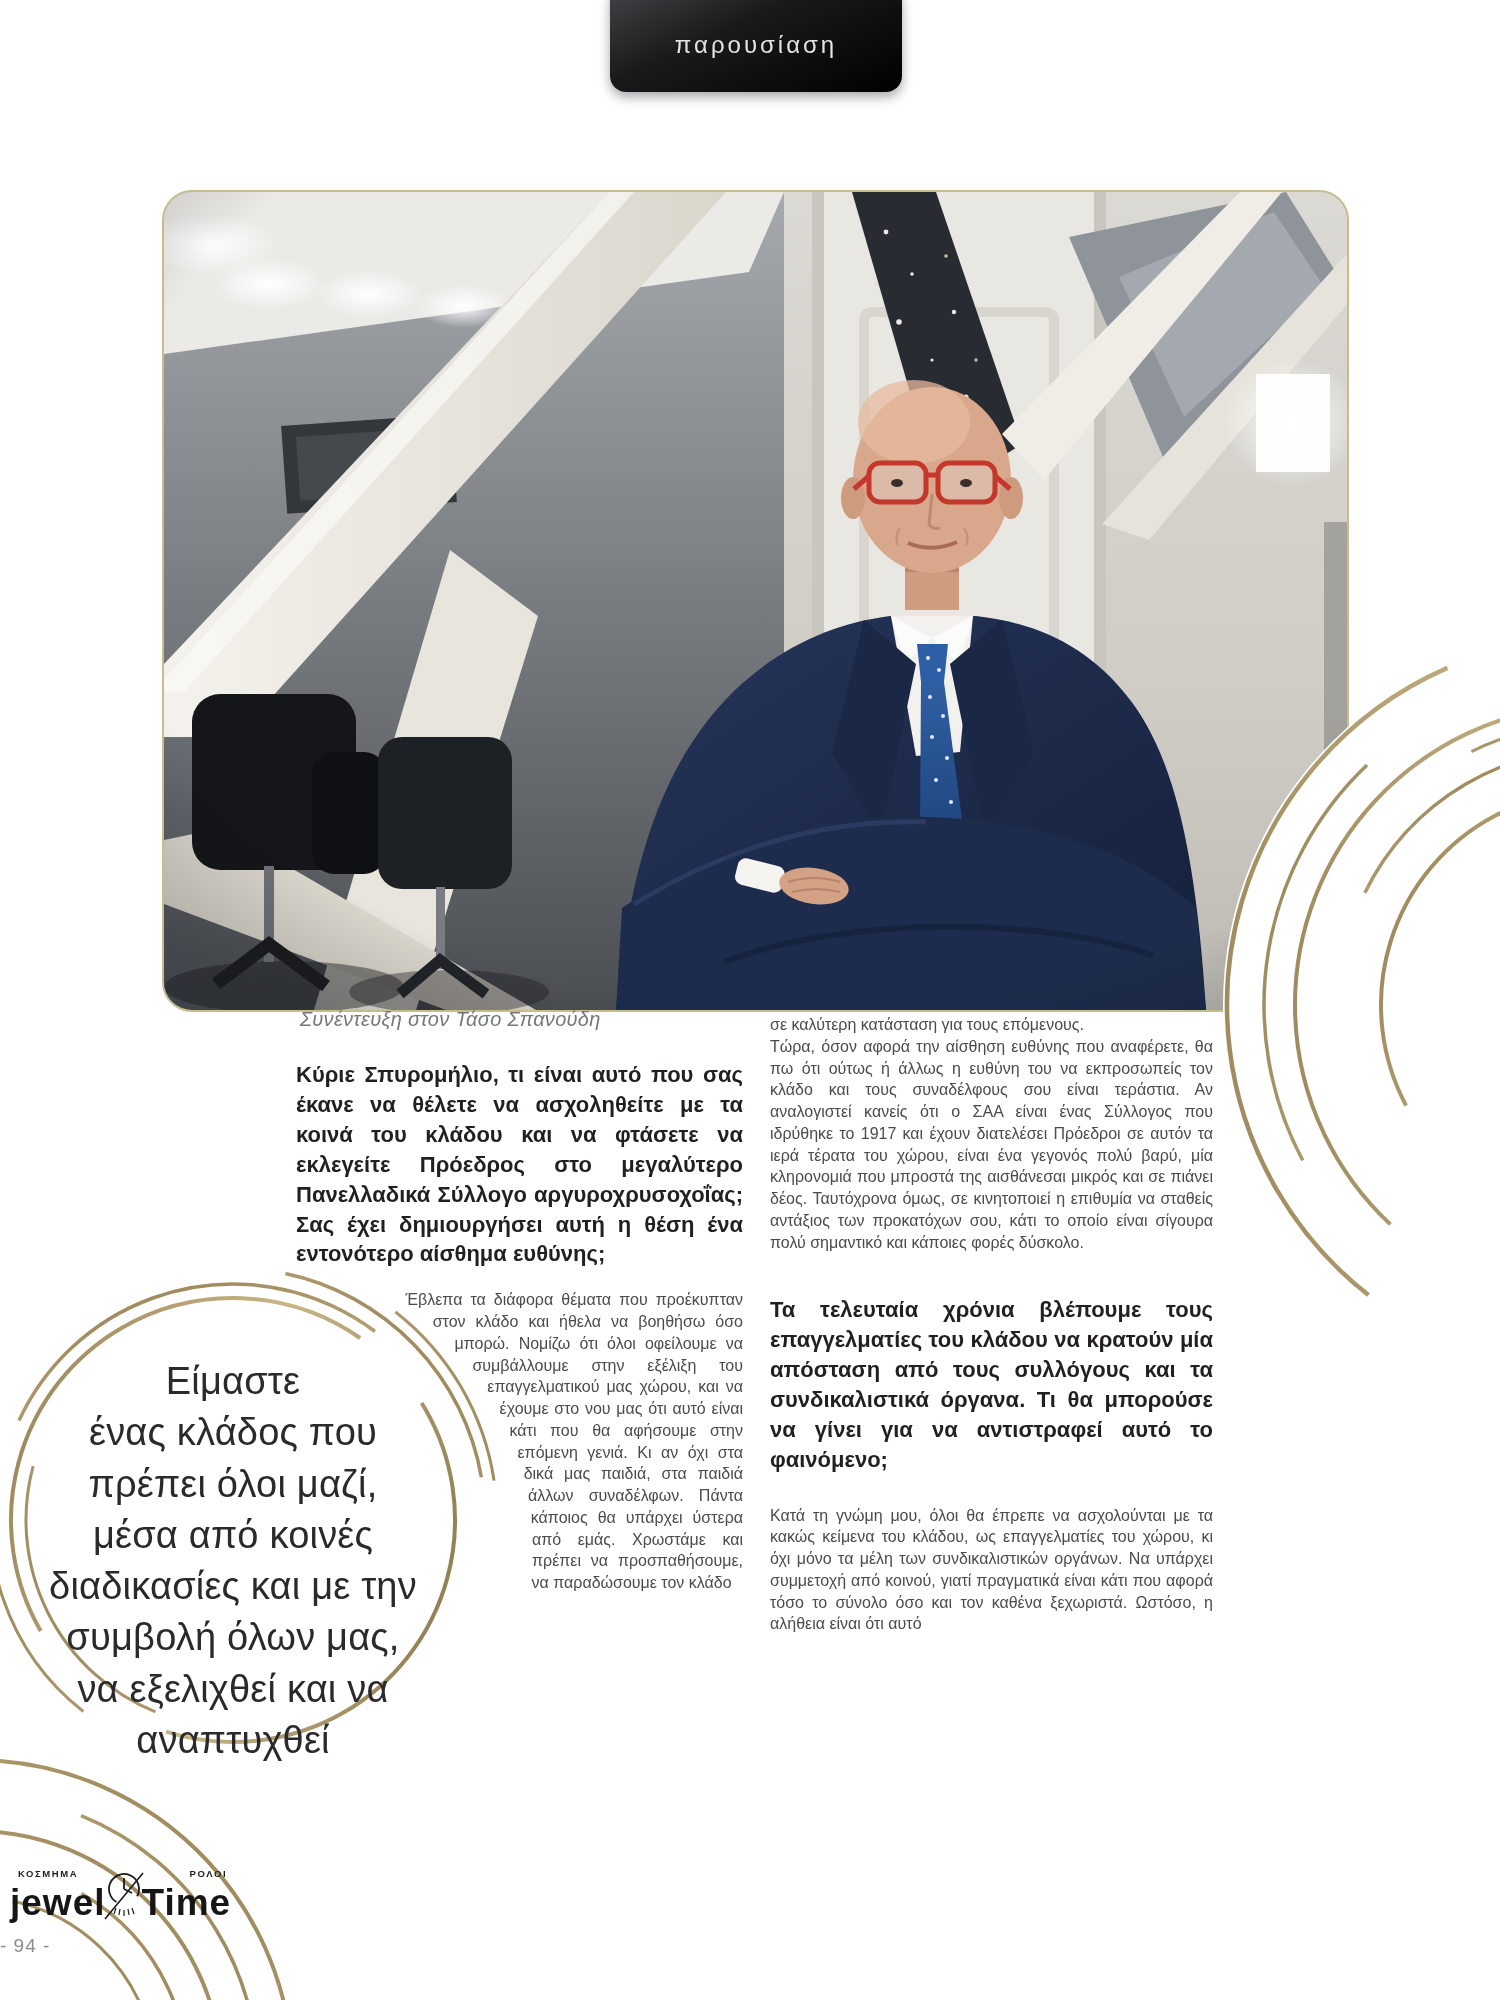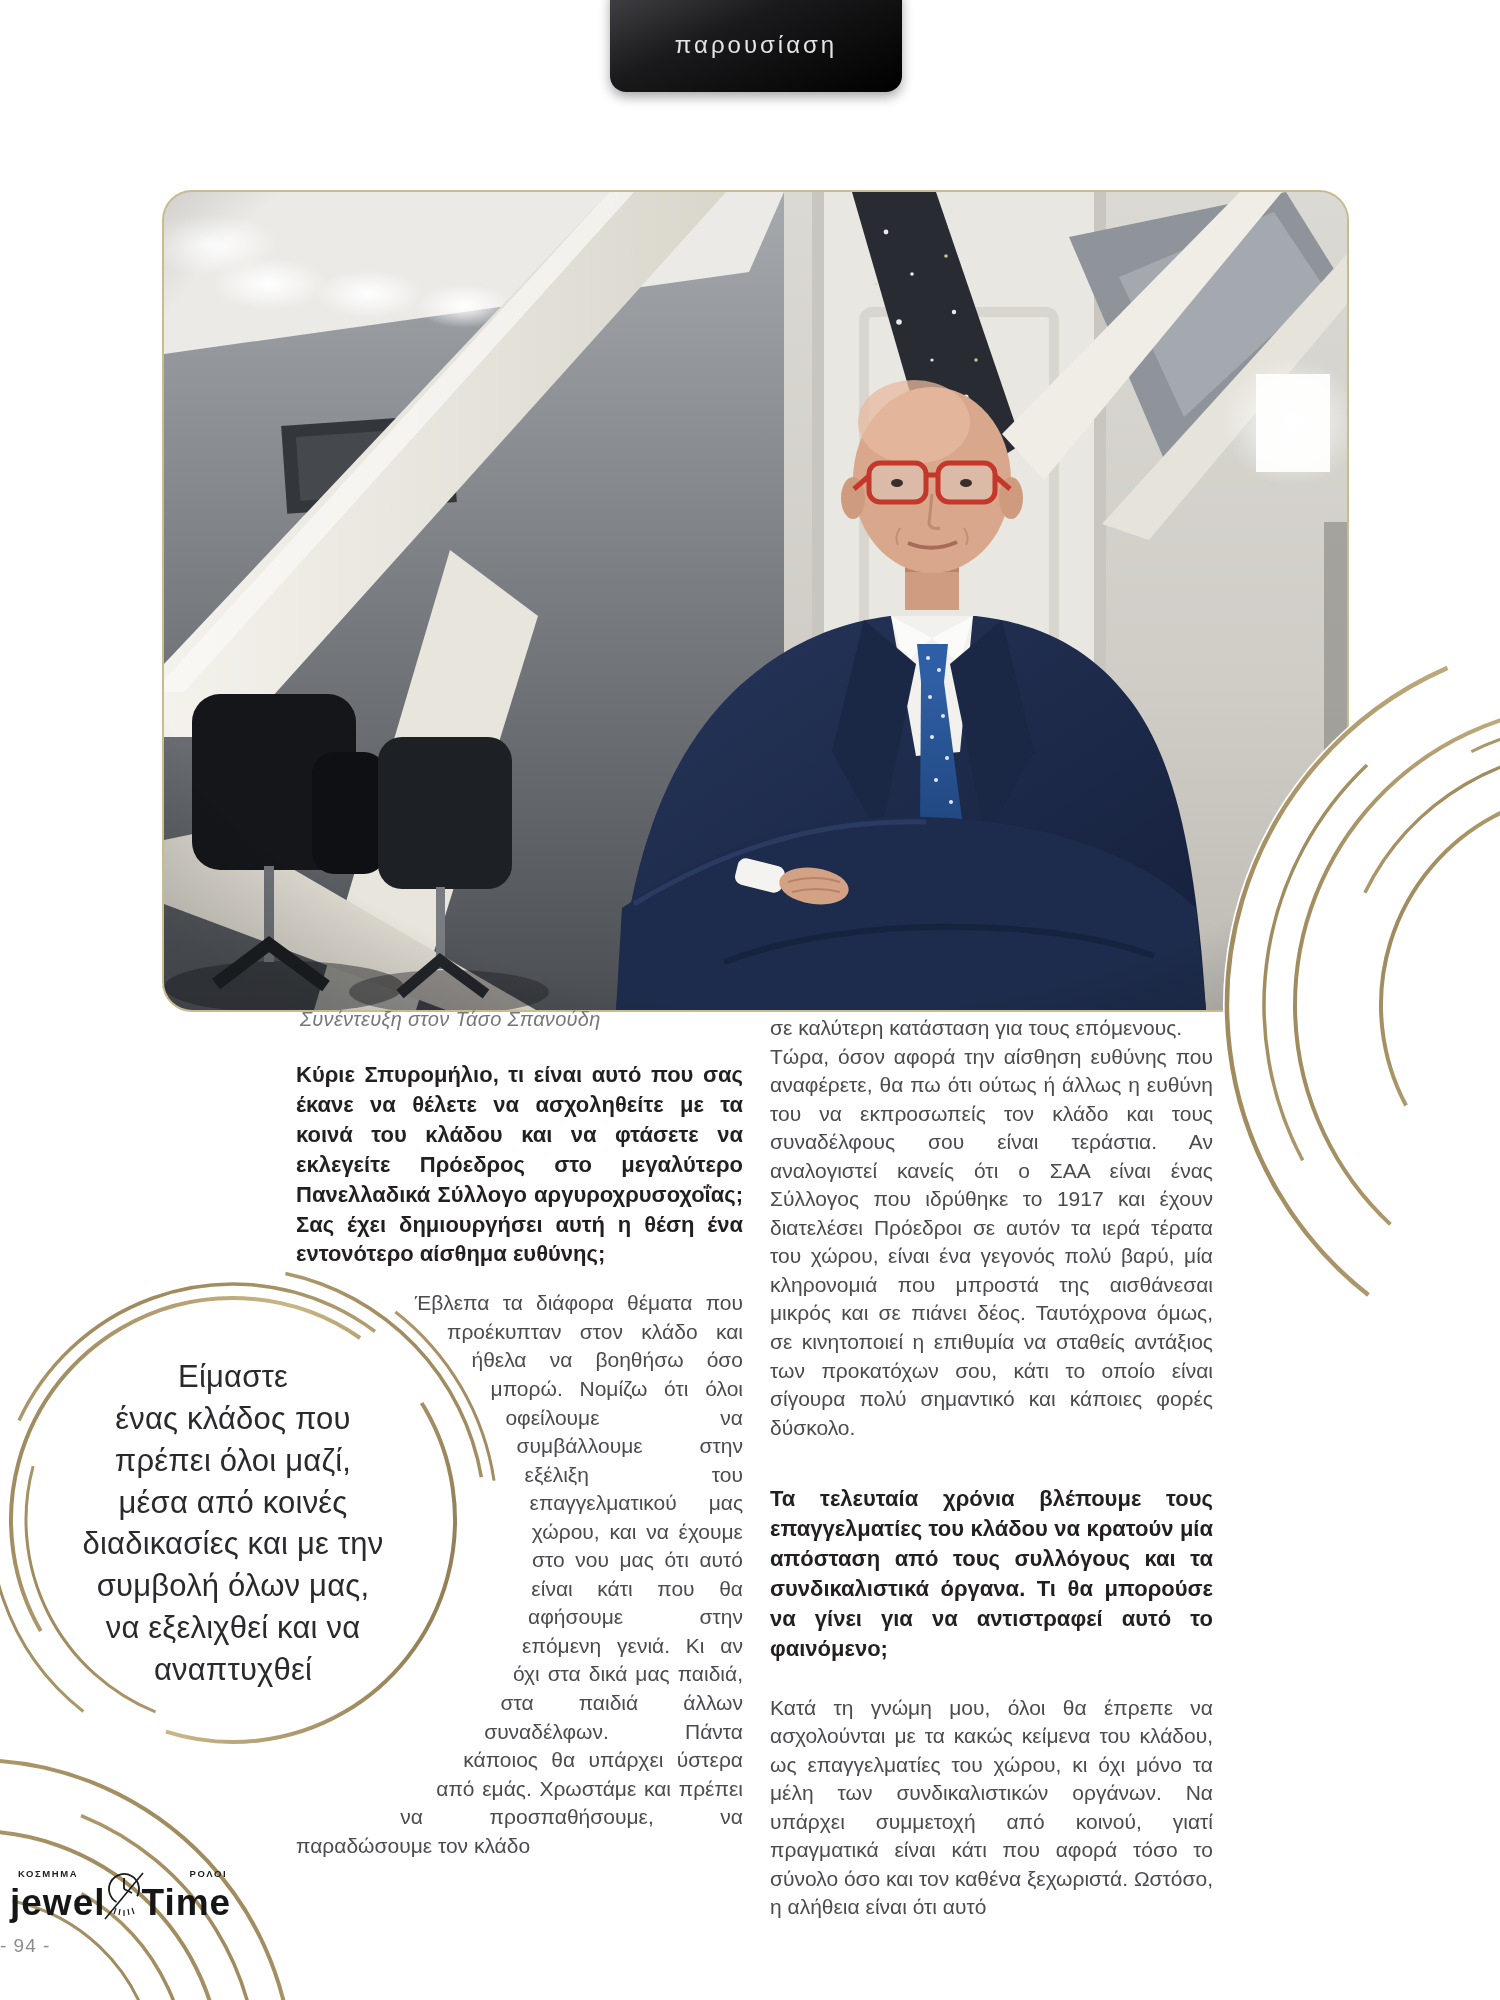--- a/index.html
+++ b/index.html
@@ -41,33 +41,33 @@
   }
   
   .col-left{position:absolute;left:296px;top:1060px;width:447px;}
   .col-right{position:absolute;left:770px;top:1014px;width:443px;}
   p.qpara{
     margin:0;font-weight:bold;color:#231f20;
     font-size:22px;line-height:1.36;text-align:justify;
   }
   p.apara{
     margin:0;color:#4b4b4f;
-    font-size:21px;line-height:1.36;text-align:justify;
+    font-size:16px;line-height:1.36;text-align:justify;
   }
   .col-left p.apara{margin-top:20px;}
   .col-right p.qpara{margin-top:42px;}
   .col-right p.apara.second{margin-top:30px;}
   .circle-spacer{
     float:left;width:240px;height:525px;
     shape-outside:circle(299px at -63px 266px);
   }
   
   .pull-quote{
     position:absolute;left:20px;top:1356px;width:426px;
-    text-align:center;font-size:31px;line-height:1.35;color:#2a2a2e;
+    text-align:center;font-size:38px;line-height:1.35;color:#2a2a2e;
     white-space:pre-line;letter-spacing:.2px;
   }
   
   .footer{position:absolute;left:0;width:1500px;top:1862px;text-align:left;}
   .logo{position:relative;display:inline-block;padding:14px 10px 0 10px;}
   .logo-row{display:flex;align-items:center;justify-content:center;}
   .logo-word{
     font-weight:bold;color:#161616;font-size:37px;letter-spacing:1px;
   }
   .logo-sub{

